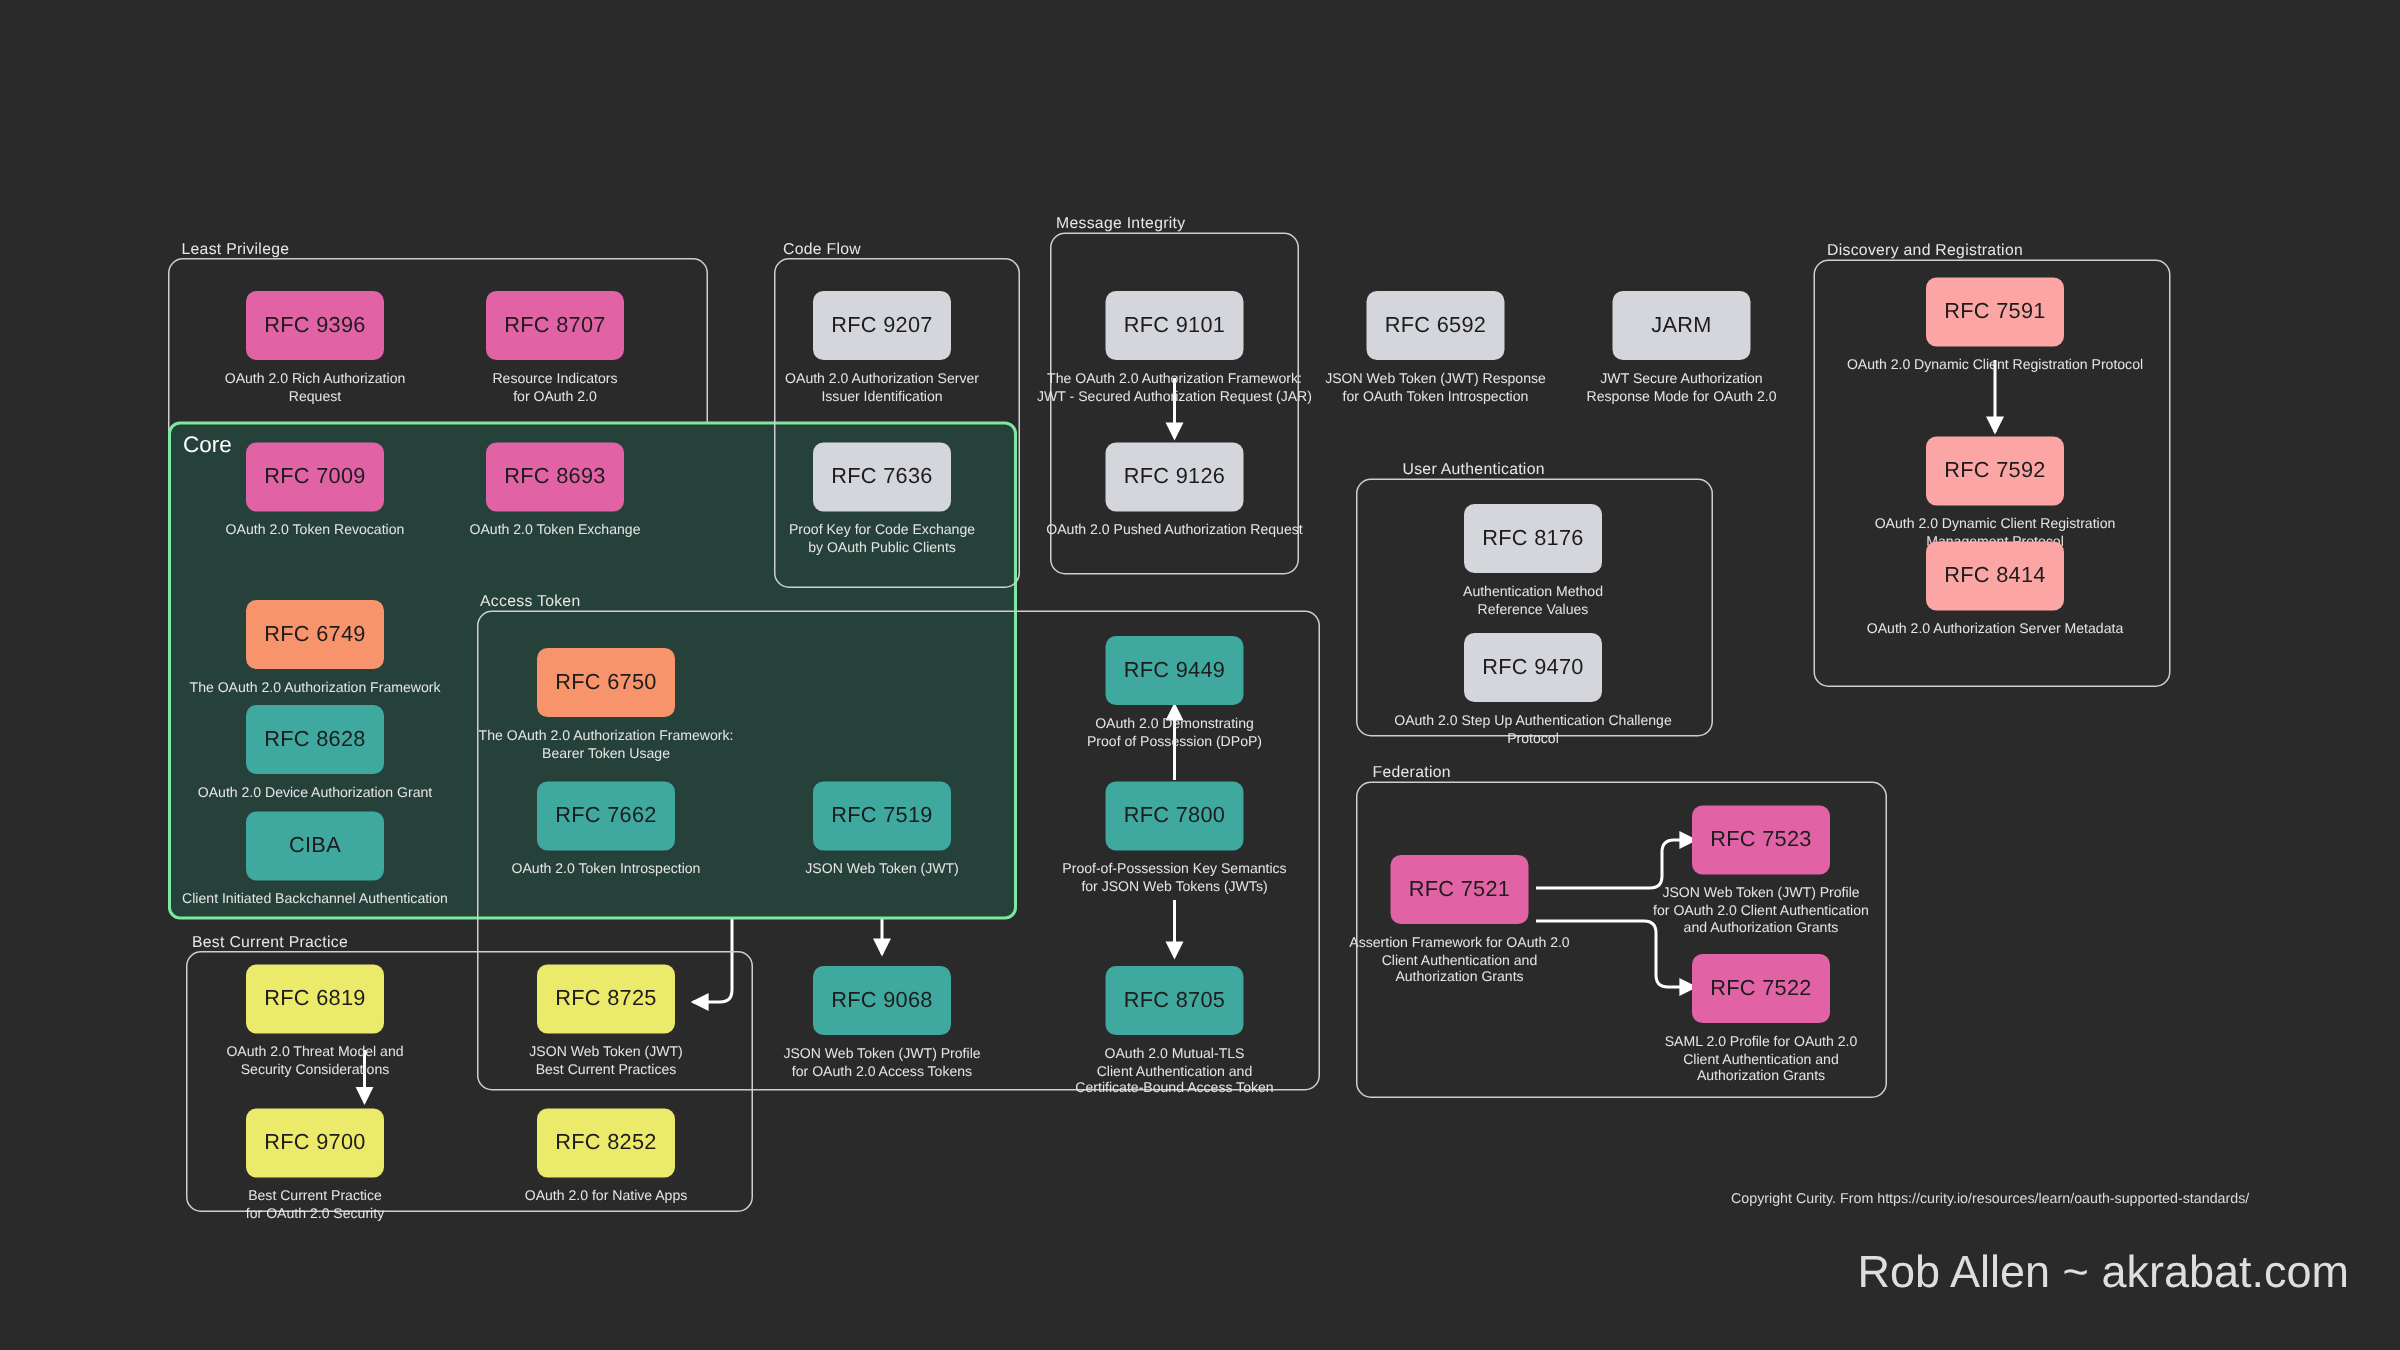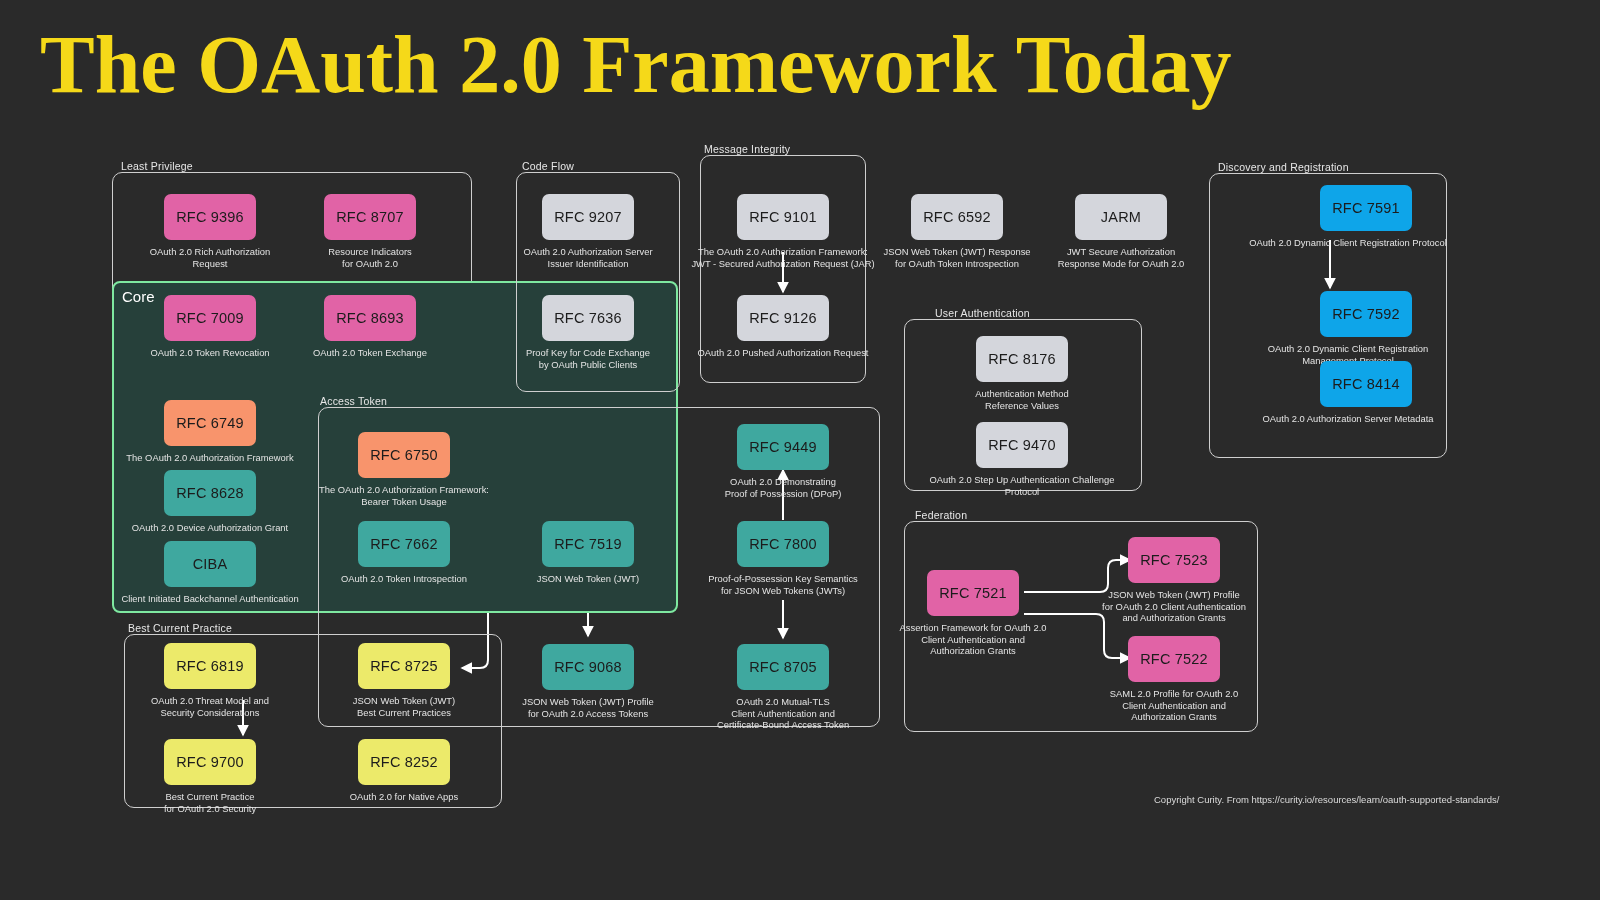--- a/index.html
+++ b/index.html
@@ -38,37 +38,36 @@
   .cap{
     position:absolute;left:50%;transform:translateX(-50%);
     top:52px;width:210px;text-align:center;
     font-size:9.4px;line-height:11.5px;color:#e4e4e4;white-space:pre-line;
   }
   .pink   {background:#e163a6;}
   .teal   {background:#3fa89f;}
   .orange {background:#f8946c;}
   .grey   {background:#d4d6dc;}
   .yellow {background:#ecea6a;}
-  .purple {background:#0ea5e9;margin-left:36px;}
+  .purple {background:#fca5a5;}
 
   .copyright{
     position:absolute;left:1154px;top:794px;
     font-size:9.5px;color:#dcdcdc;white-space:nowrap;
   }
   .byline{
     position:absolute;right:34px;top:832px;
     font-size:30px;color:#dedede;white-space:nowrap;
   }
 </style>
 </head>
 <body>
 
 <div id="stage">
 
-  <div class="title">The OAuth 2.0 Framework Today</div>
 
   <svg class="svg-layer" viewBox="0 0 1600 900">
     <defs>
       <marker id="arwW" markerWidth="7" markerHeight="7" refX="5.2" refY="3" orient="auto">
         <path d="M0,0 L6,3 L0,6 z" fill="#ffffff"></path>
       </marker>
     </defs>
     <g fill="none" stroke="#ffffff" stroke-width="2">
 
       <path d="M243,700 L243,735" marker-end="url(#arwW)"></path>
@@ -283,14 +282,15 @@
 and Authorization Grants</div>
   </div>
   <div class="node" style="left:1128px;top:636px;">
     <div class="chip pink">RFC 7522</div>
     <div class="cap">SAML 2.0 Profile for OAuth 2.0
 Client Authentication and
 Authorization Grants</div>
   </div>
 
   <div class="copyright">Copyright Curity. From https://curity.io/resources/learn/oauth-supported-standards/</div>
+  <div class="byline">Rob Allen ~ akrabat.com</div>
 
 </div>
 
 </body></html>

